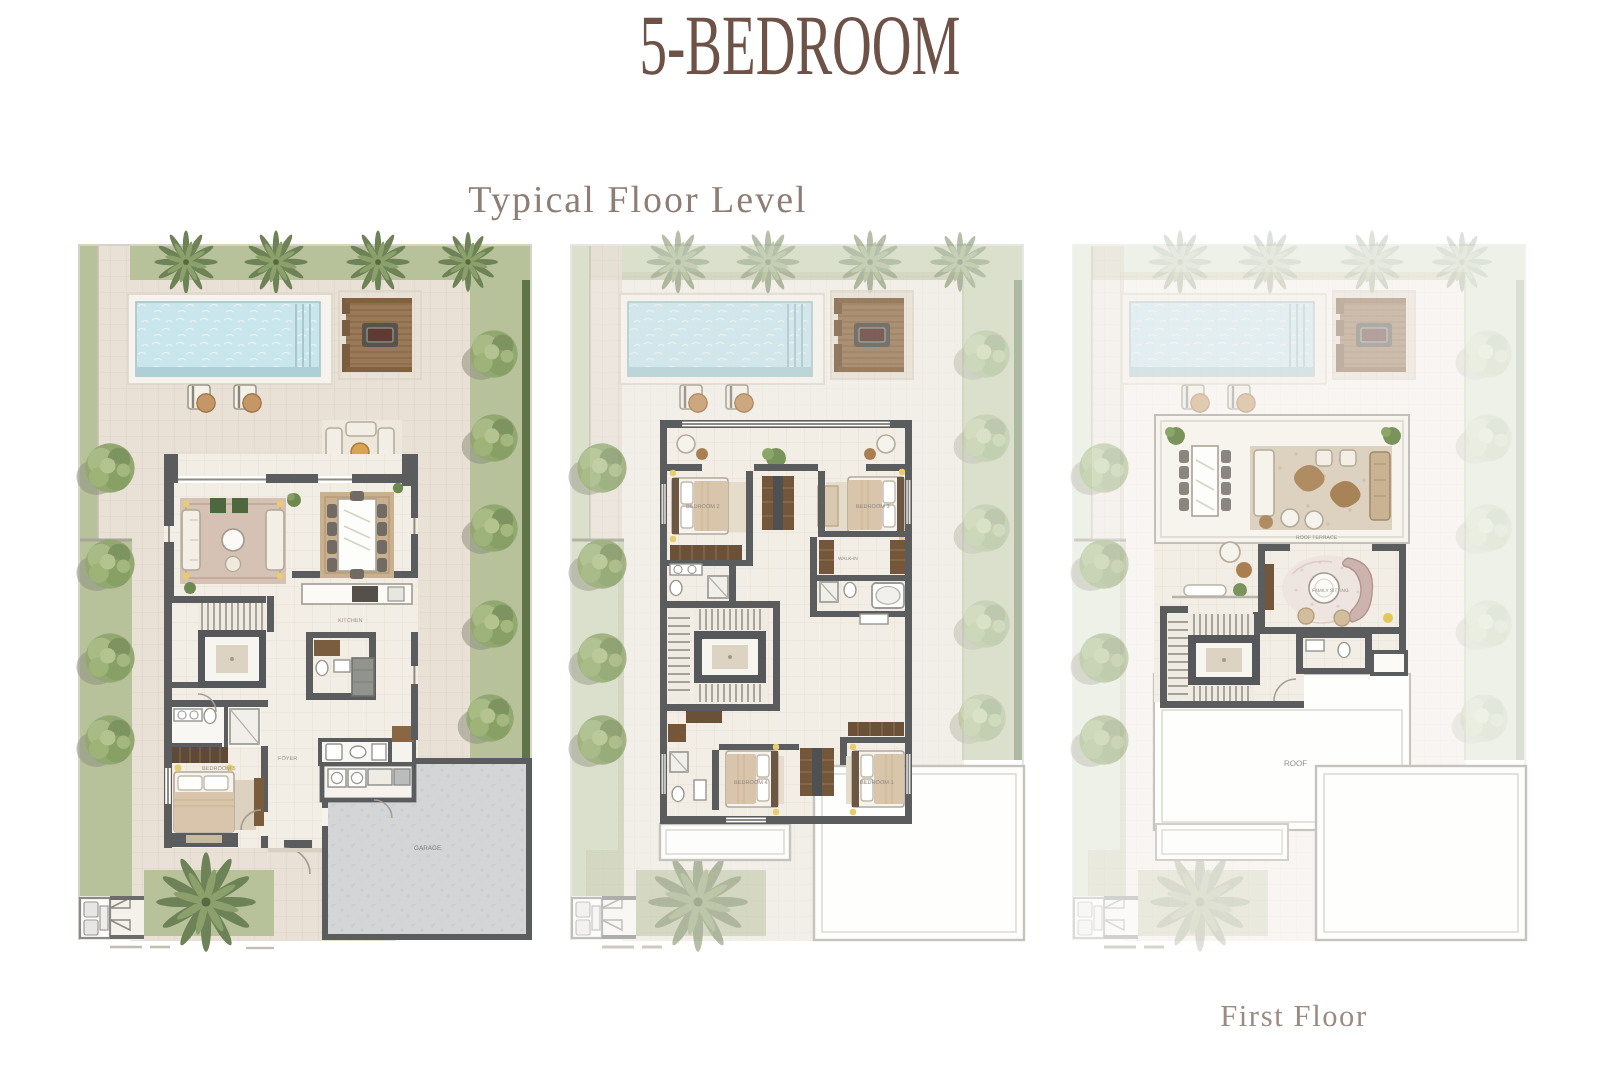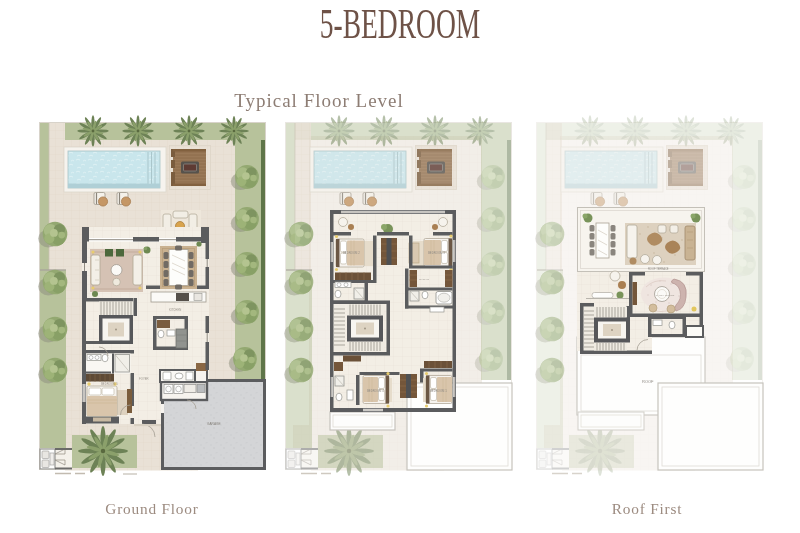--- a/index.html
+++ b/index.html
@@ -10,24 +10,23 @@
   svg{position:absolute;left:0;top:0;}
 </style>
 </head>
 <body>
 <div class="page">
 
 <div class="title">5-BEDROOM</div>
 
 <div class="subtitle">Typical Floor Level</div>
 
-<div class="flabel" style="left:52px;">Ground Floor</div>
-
-
-<div class="flabel" style="left:547px;">Roof First</div>
+
+
+<div class="flabel" style="left:547px;">First Floor</div>
 <svg width="800" height="533" viewBox="0 0 800 533">
 <defs>
   <pattern id="pav" width="8" height="8" patternUnits="userSpaceOnUse">
     <rect width="8" height="8" fill="#e9e1d6"></rect>
     <path d="M0 0H8M0 0V8" stroke="#e0d6c9" stroke-width="0.6"></path>
   </pattern>
   <pattern id="pavL" width="9" height="9" patternUnits="userSpaceOnUse">
     <rect width="9" height="9" fill="#f3eee5"></rect>
     <path d="M0 0H9M0 0V9" stroke="#e8e1d5" stroke-width="0.6"></path>
   </pattern>

